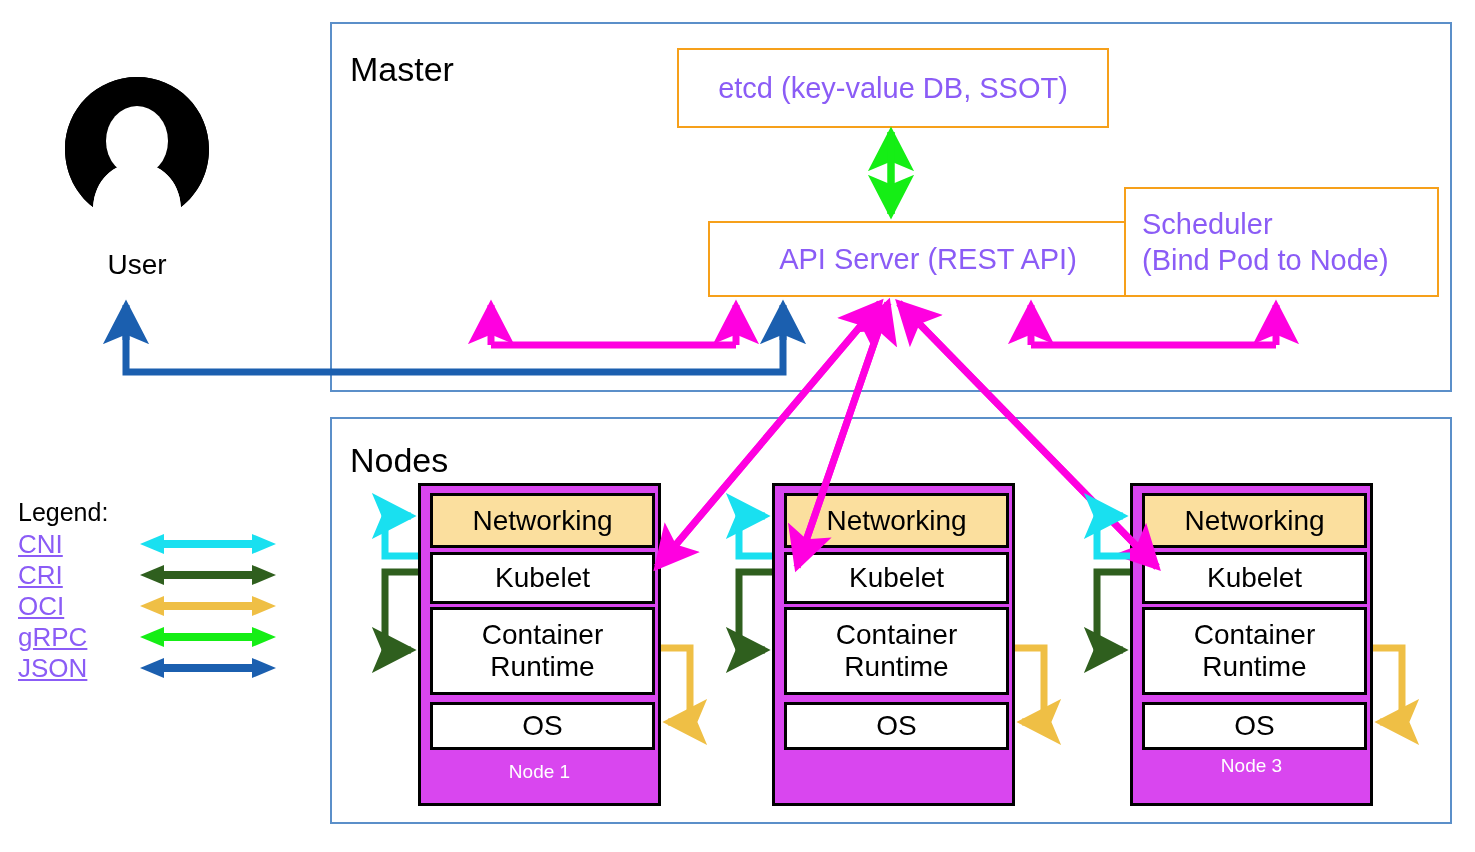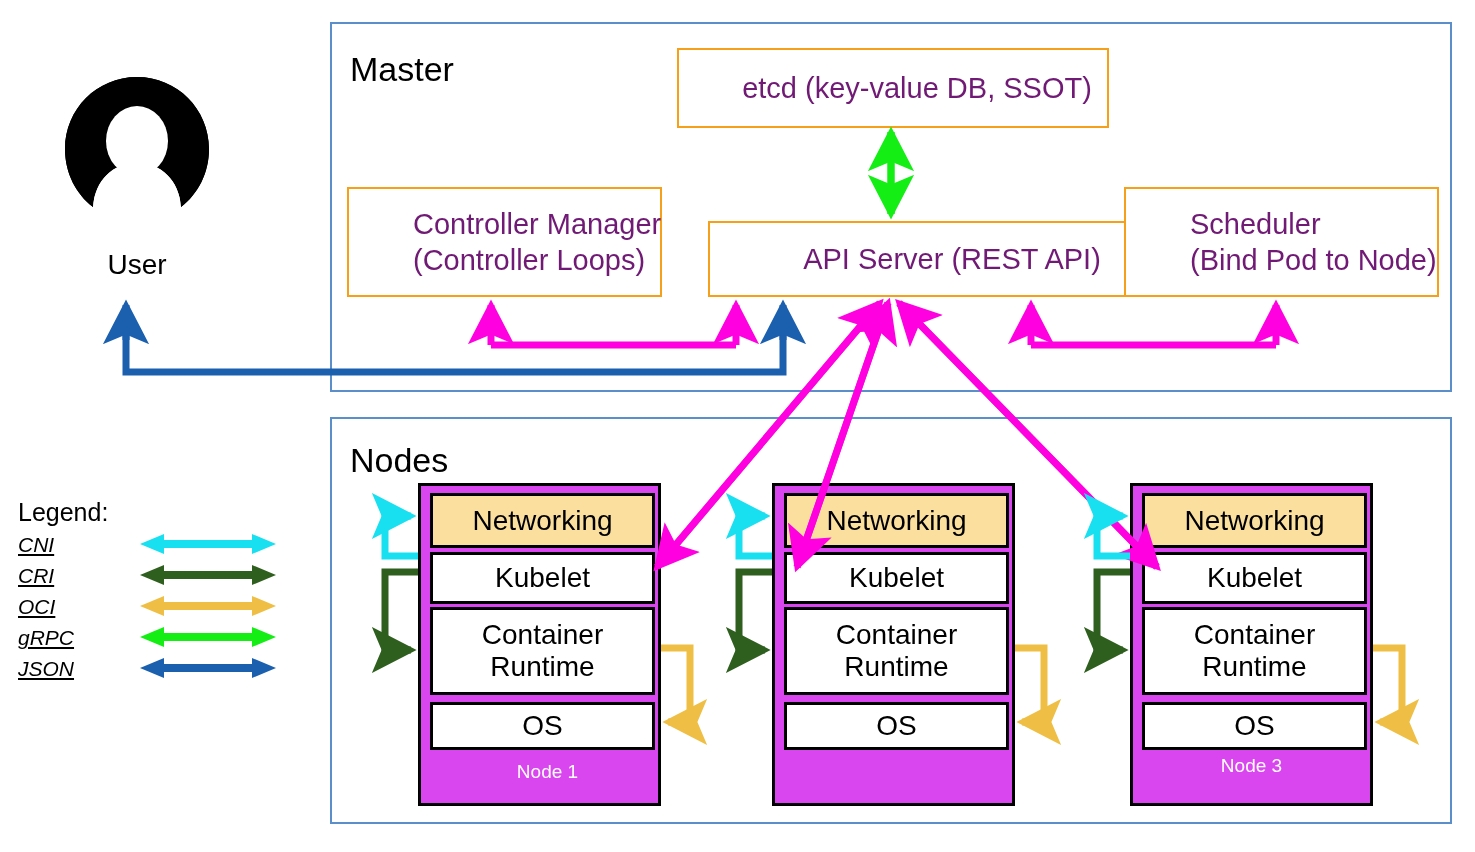--- a/index.html
+++ b/index.html
@@ -9,38 +9,38 @@
   svg.layer{position:absolute;left:0;top:0;width:1475px;height:852px;overflow:visible;}
   svg.arrows{pointer-events:none;}
 
   
   .frame{position:absolute;border:2px solid #5b8fc9;background:transparent;box-sizing:border-box;}
   .frame-title{position:absolute;font-size:34px;line-height:38px;color:#000;white-space:nowrap;}
 
   
   .mbox{position:absolute;box-sizing:border-box;border:2px solid #f6a01a;background:#ffffff;
         display:flex;align-items:center;padding-left:16px;}
-  .mbox .txt{font-size:29px;line-height:36px;color:#701a75;white-space:pre;padding-left:48px;}
+  .mbox .txt{font-size:29px;line-height:36px;color:#8b5cf6;white-space:pre;}
   .mbox.center .txt{width:100%;text-align:center;}
   .mbox.center{padding-left:0;}
 
   
   .node{position:absolute;box-sizing:border-box;background:#d946ef;border:3px solid #000;}
   .nlayer{position:absolute;box-sizing:border-box;border:3px solid #000;background:#ffffff;
           display:flex;align-items:center;justify-content:center;}
   .nlayer.net{background:#fbdf9e;}
   .nlayer .txt{font-size:28px;line-height:32px;text-align:center;color:#000;white-space:pre-line;}
   .nodelabel{position:absolute;width:100%;text-align:center;color:#ffffff;font-size:19px;line-height:24px;}
 
   
   .legend{position:absolute;left:18px;top:497px;width:270px;}
   .legend-title{font-size:25px;line-height:30px;color:#000;margin-bottom:2px;}
   .legend-row{position:relative;height:31px;}
-  .legend-link{position:absolute;left:0;top:0;font-size:21px;line-height:31px;
-               color:#000000;text-decoration:underline;text-underline-offset:2px;white-space:nowrap;font-style:italic;}
+  .legend-link{position:absolute;left:0;top:0;font-size:26px;line-height:31px;
+               color:#8b5cf6;text-decoration:underline;text-underline-offset:2px;white-space:nowrap;}
   .legend-arrow{position:absolute;left:120px;top:3px;width:140px;height:24px;}
 
   
   .user-icon{position:absolute;left:63px;top:75px;width:148px;height:148px;}
   .user-label{position:absolute;left:63px;top:248px;width:148px;text-align:center;
               font-size:28px;line-height:34px;color:#000;}
 </style>
 </head>
 <body>
 
@@ -60,24 +60,20 @@
   </svg>
   <div class="user-label">User</div>
 
   <div class="frame" style="left:330px;top:22px;width:1122px;height:370px;"></div>
   <div class="frame-title" style="left:350px;top:50px;">Master</div>
 
   <div class="mbox center" style="left:677px;top:48px;width:432px;height:80px;">
     <span class="txt">etcd (key-value DB, SSOT)</span>
   </div>
 
-  <div class="mbox" style="left:347px;top:187px;width:315px;height:110px;">
-    <span class="txt">Controller Manager
-(Controller Loops)</span>
-  </div>
 
   <div class="mbox center" style="left:708px;top:221px;width:440px;height:76px;">
     <span class="txt">API Server (REST API)</span>
   </div>
 
   <div class="mbox" style="left:1124px;top:187px;width:315px;height:110px;align-items:center;">
     <span class="txt">Scheduler
 (Bind Pod to Node)</span>
   </div>
 
@@ -91,21 +87,21 @@
     <div class="nlayer" style="left:9px;top:66px;width:225px;height:52px;">
       <span class="txt">Kubelet</span>
     </div>
     <div class="nlayer" style="left:9px;top:121px;width:225px;height:88px;">
       <span class="txt">Container
 Runtime</span>
     </div>
     <div class="nlayer" style="left:9px;top:216px;width:225px;height:48px;">
       <span class="txt">OS</span>
     </div>
-    <div class="nodelabel" style="top:274px;padding-left:8px;">Node 1</div>
+    <div class="nodelabel" style="top:274px;">Node 1</div>
   </div>
 
   <div class="node" style="left:772px;top:483px;width:243px;height:323px;">
     <div class="nlayer net" style="left:9px;top:7px;width:225px;height:55px;">
       <span class="txt">Networking</span>
     </div>
     <div class="nlayer" style="left:9px;top:66px;width:225px;height:52px;">
       <span class="txt">Kubelet</span>
     </div>
     <div class="nlayer" style="left:9px;top:121px;width:225px;height:88px;">

